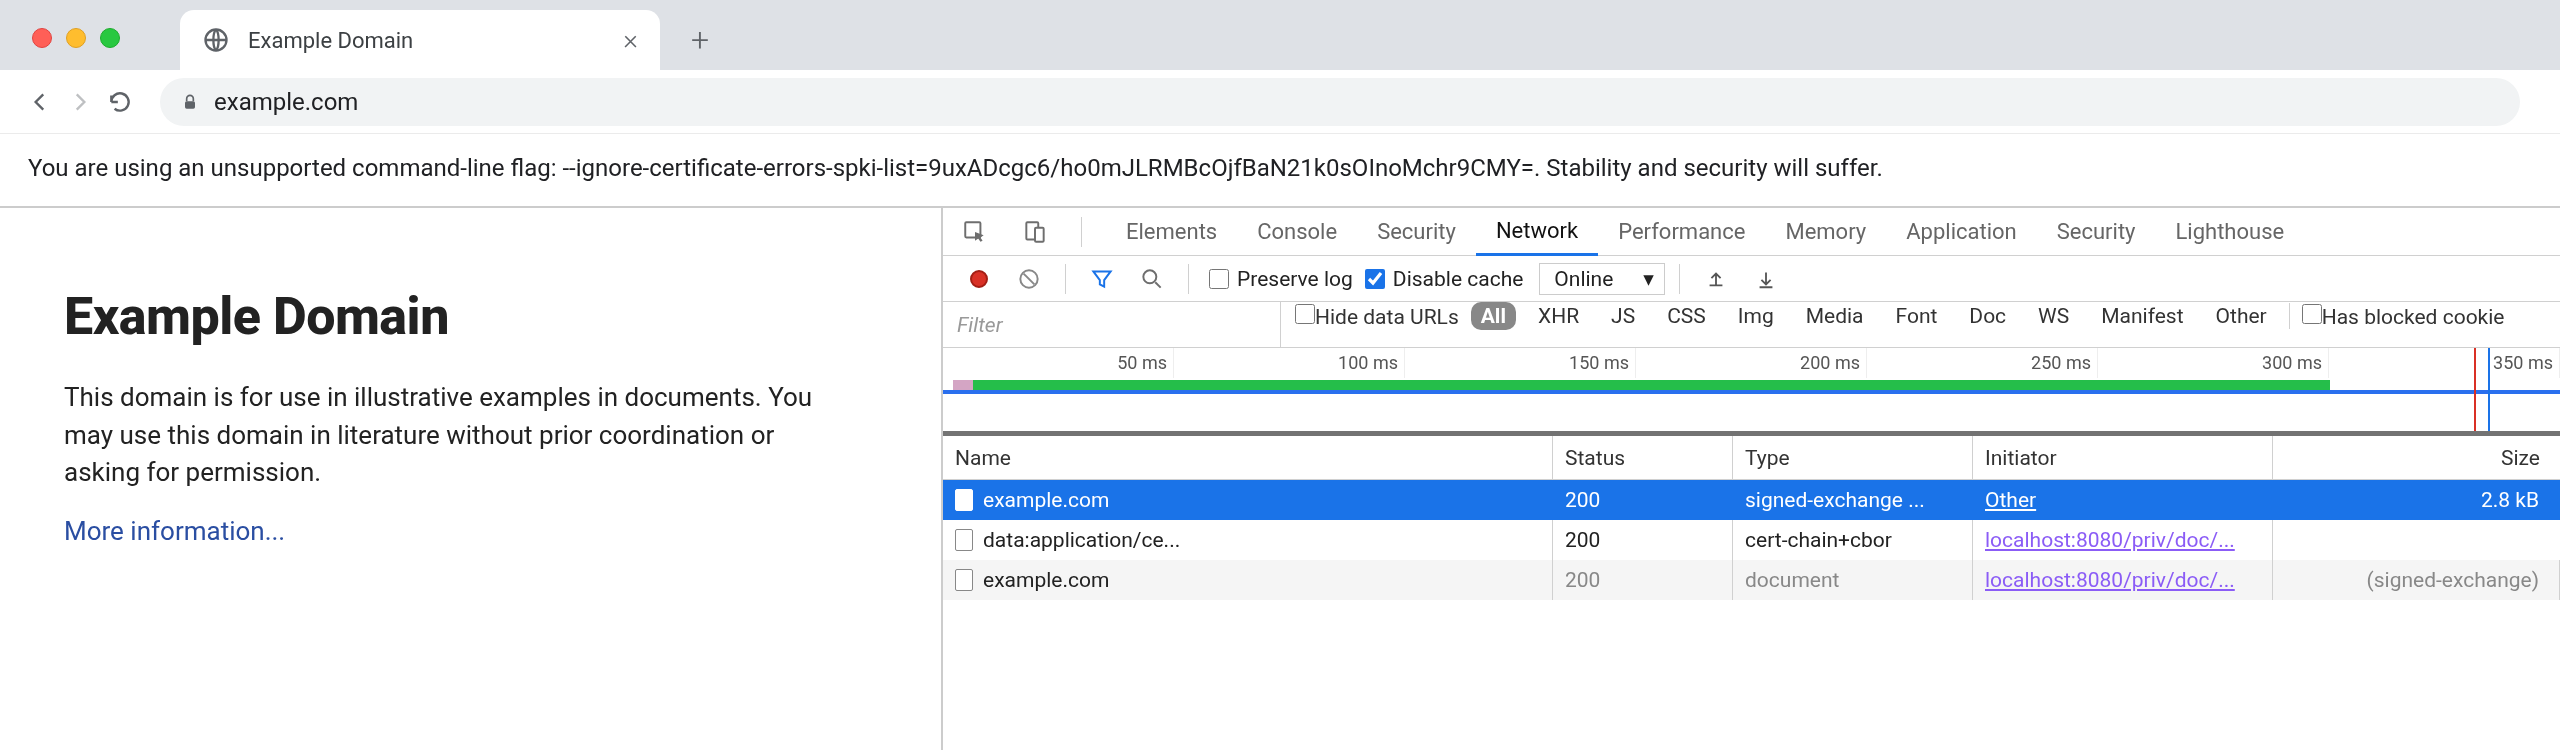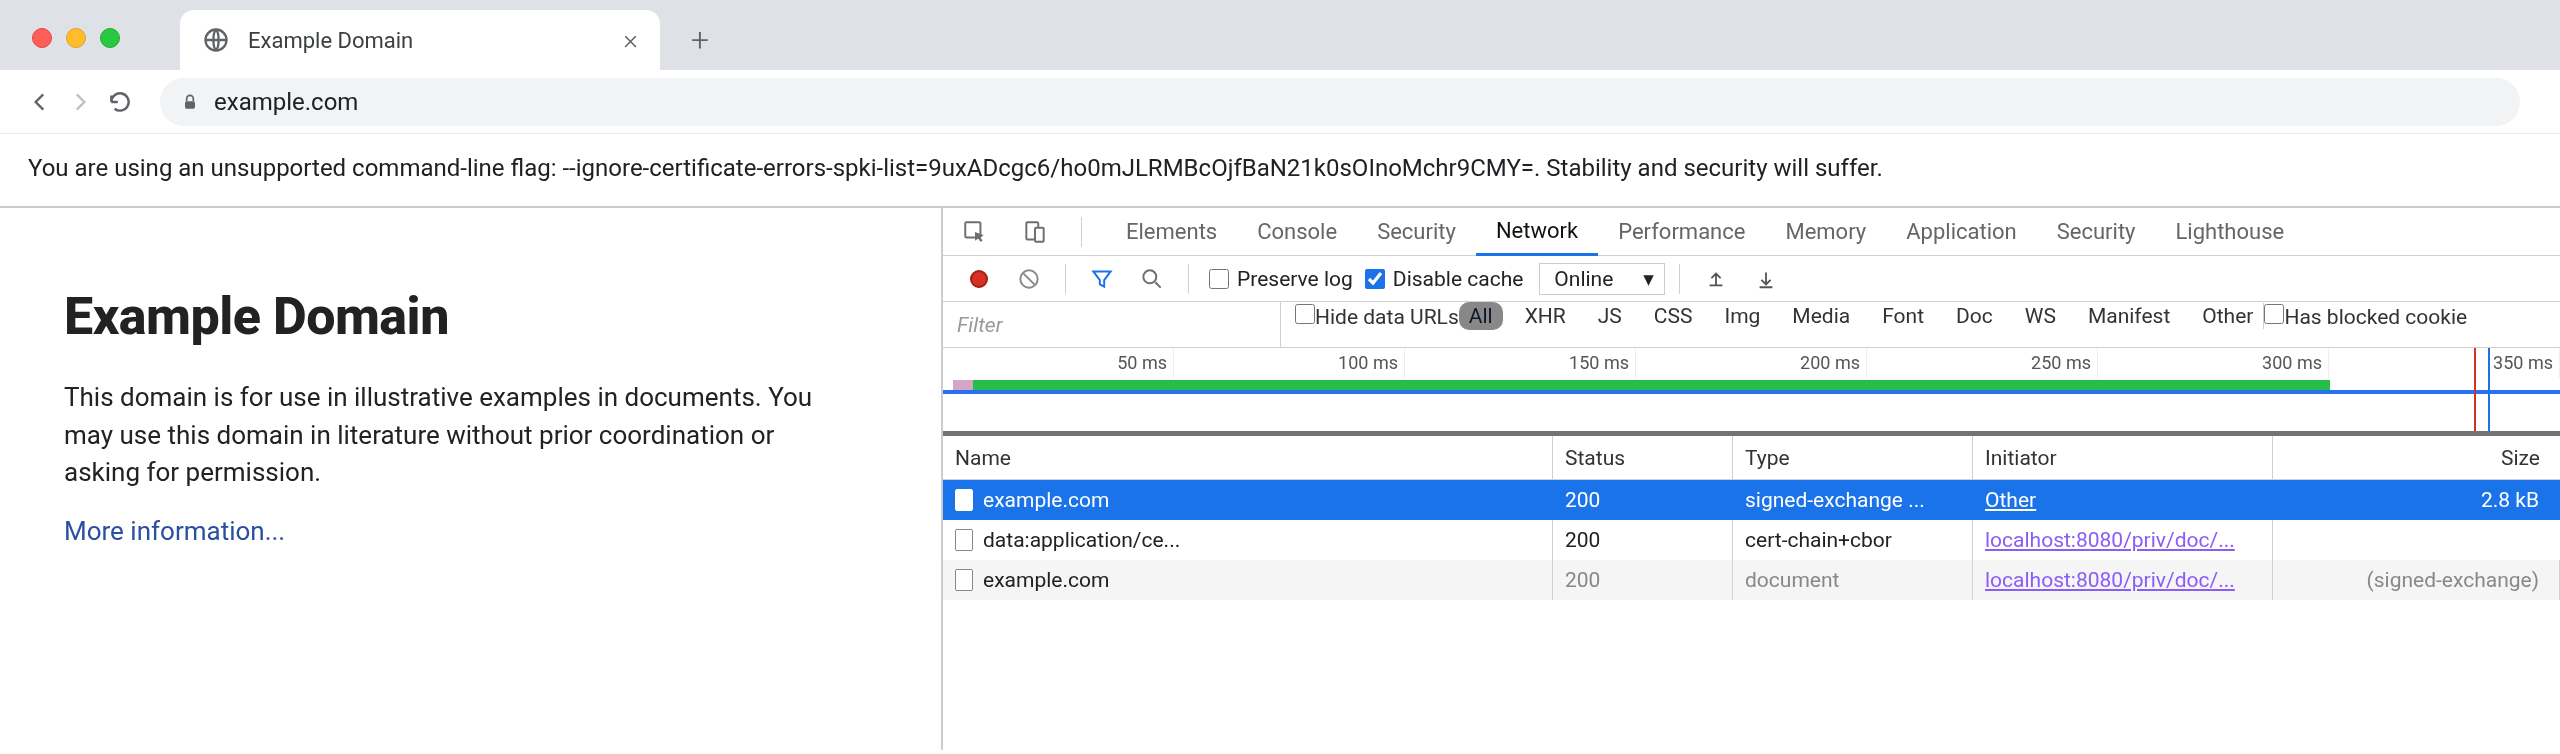--- a/index.html
+++ b/index.html
@@ -51,23 +51,23 @@
   .recdot { width: 18px; height: 18px; border-radius: 50%; background: #d93025; border: 2px solid #a31e14; }
   .nosign svg { stroke: #888; }
   .funnel svg { stroke: #1a73e8; fill: none; }
   .dt-toolbar .cb { display: flex; align-items: center; gap: 8px; font-size: 21px; color: #222; margin-left: 6px; }
   .cb input[type=checkbox] { width: 20px; height: 20px; accent-color: #1a73e8; border-radius: 3px; }
   .outlined-box { border: 1px solid #ccc; padding: 2px 10px 2px 14px; font-size: 21px; display: flex; align-items: center; gap: 30px; height: 32px; margin-left: 10px; }
   .dt-toolbar svg.arrowud { width: 22px; height: 22px; stroke:#555; fill:none; stroke-width:2; }
 
   .dt-filterbar { height: 46px; display: flex; align-items: flex-start; border-bottom: 1px solid #d0d0d0; }
   .filter-field { width: 338px; height: 46px; border-right: 1px solid #d0d0d0; display: flex; align-items: center; padding-left: 14px; font-size: 21px; color: #999; font-style: italic; }
-  .filter-rest { flex: 1; display: flex; align-items: center; padding-left: 14px; font-size: 21px; color: #333; }
+  .filter-rest { flex: 1; display: flex; align-items: center; padding-left: 14px; gap: 12px; font-size: 21px; color: #333; }
   .pill { padding: 2px 10px; border-radius: 10px; }
-  .pill.all { background: #888; color: #0f172a; font-weight: 400; }
+  .pill.all { background: #888; color: #ffffff; font-weight: 700; }
 
   .dt-timeline { height: 88px; border-bottom: 5px solid #737373; position: relative; }
   .timeticks { height: 30px; display: flex; font-size: 18px; color: #555; }
   .timeticks .tick { flex: 1; text-align: right; padding-right: 6px; border-right: 1px solid #eee; padding-top: 4px; }
   .tl-bar { position: absolute; top: 32px; left: 0; right: 0; height: 12px; }
   .tl-green { position: absolute; left: 30px; right: 230px; top: 0; height: 10px; background: #25be4a; }
   .tl-pink { position: absolute; left: 10px; width: 30px; top: 0; height: 10px; background: #d4a5c4; }
   .tl-blue { position: absolute; left: 0; right: 0; top: 10px; height: 4px; background: #2a6fee; }
   .tl-vr1 { position: absolute; right: 84px; top: 0; bottom: 0; width: 2px; background: #d93025; }
   .tl-vr2 { position: absolute; right: 70px; top: 0; bottom: 0; width: 2px; background: #1a73e8; }

